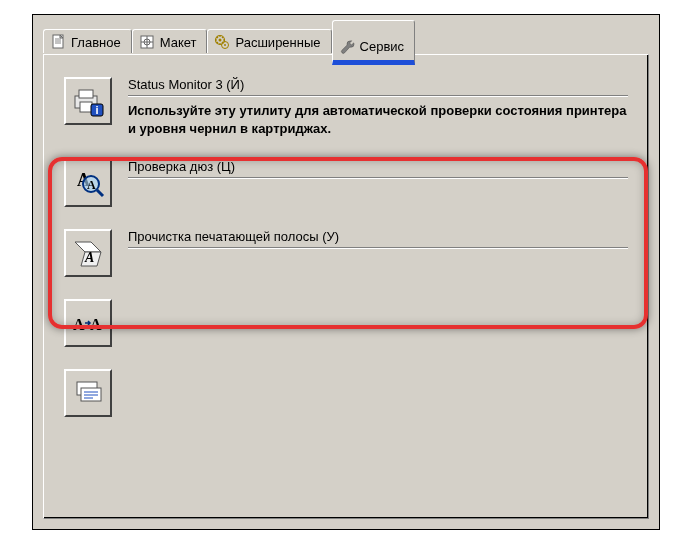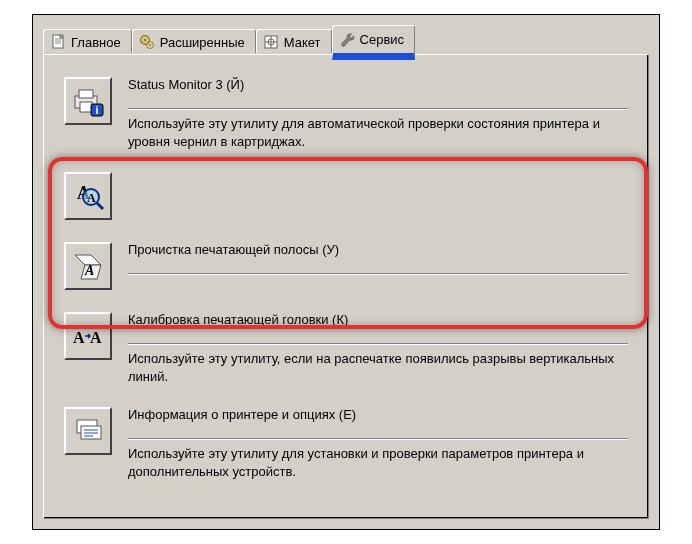--- a/index.html
+++ b/index.html
@@ -41,24 +41,24 @@
     border-bottom: none;
     border-radius: 3px 3px 0 0;
     padding: 4px 10px 3px 6px;
     margin-right: 0px;
     position: relative;
     z-index: 1;
     cursor: pointer;
   }
   .tab.active {
     z-index: 3;
-    padding-top: 6px;
+    padding-top: 18px;
     padding-bottom: 5px;
     margin-bottom: -2px;
-    border-bottom: 7px solid #1d4ed8;
+    border-bottom: 5px solid #1d4ed8;
   }
   .tab svg { width: 16px; height: 16px; flex-shrink: 0; }
   .tab span { white-space: nowrap; }
   .page {
     position: absolute;
     top: 39px;
     left: 10px;
     right: 10px;
     bottom: 10px;
     border-top: 1px solid #fff;
@@ -93,28 +93,29 @@
     display: flex;
     align-items: center;
     justify-content: center;
     flex-shrink: 0;
     cursor: pointer;
   }
   .util-btn svg { width: 34px; height: 34px; }
   .util-text { flex: 1; min-width: 0; }
   .util-title {
     font-size: 13px;
-    padding-bottom: 16px;
+    padding-bottom: 3px;
     border-bottom: 1px solid #808080;
     box-shadow: 0 1px 0 #fff;
     margin-bottom: 6px;
   }
   .util-desc {
     font-size: 13px;
     line-height: 1.35;
+    font-weight: bold;
   }
   .highlight-box {
     position: absolute;
     left: 48px;
     top: 157px;
     width: 600px;
     height: 172px;
     border: 4px solid #e63030;
     border-radius: 14px;
     box-shadow: 0 0 9px rgba(0,0,0,0.45), inset 0 0 9px rgba(0,0,0,0.25);
@@ -133,37 +134,37 @@
           <rect x="3" y="1" width="10" height="13" fill="#fff" stroke="#666"></rect>
           <path d="M10 1l3 3h-3z" fill="#ccc" stroke="#666"></path>
           <line x1="5" y1="5" x2="11" y2="5" stroke="#888"></line>
           <line x1="5" y1="7" x2="11" y2="7" stroke="#888"></line>
           <line x1="5" y1="9" x2="11" y2="9" stroke="#888"></line>
         </svg>
       <span>Главное</span>
     </div>
     <div class="tab">
       <svg viewBox="0 0 16 16">
+          <rect x="2" y="2" width="12" height="12" fill="#fff" stroke="#666"></rect>
+          <circle cx="8" cy="8" r="3" fill="none" stroke="#666"></circle>
+          <line x1="8" y1="2" x2="8" y2="14" stroke="#666"></line>
+          <line x1="2" y1="8" x2="14" y2="8" stroke="#666"></line>
+        </svg>
+      <span>Макет</span>
+    </div>
+    <div class="tab">
+      <svg viewBox="0 0 16 16">
           <circle cx="6" cy="6" r="4.5" fill="none" stroke="#a08000" stroke-width="1.2"></circle>
           <circle cx="6" cy="6" r="1.5" fill="#a08000"></circle>
           <path d="M6 1v2M6 9v2M1 6h2M9 6h2M3 3l1 1M9 9l-1-1M3 9l1-1M9 3l-1 1" stroke="#a08000" stroke-width="1.2"></path>
           <circle cx="11" cy="11" r="3.5" fill="none" stroke="#a08000"></circle>
           <circle cx="11" cy="11" r="1" fill="#a08000"></circle>
         </svg>
       <span>Расширенные</span>
     </div>
-    <div class="tab">
-      <svg viewBox="0 0 16 16">
-          <rect x="2" y="2" width="12" height="12" fill="#fff" stroke="#666"></rect>
-          <circle cx="8" cy="8" r="3" fill="none" stroke="#666"></circle>
-          <line x1="8" y1="2" x2="8" y2="14" stroke="#666"></line>
-          <line x1="2" y1="8" x2="14" y2="8" stroke="#666"></line>
-        </svg>
-      <span>Макет</span>
-    </div>
     <div class="tab active">
       <svg viewBox="0 0 16 16">
           <path d="M11 2a3 3 0 00-3 3c0 .4.1.7.2 1L3 11.2a1.8 1.8 0 102.6 2.6L10.8 8c.4.1.8.2 1.2.2a3 3 0 003-3c0-.5-.1-.9-.3-1.3L12.5 6l-2-2 2.2-2.2C12.3 1.6 11.7 2 11 2z" fill="#808080" stroke="#404040" stroke-width=".5"></path>
         </svg>
       <span>Сервис</span>
     </div>
   </div>
 
   <div class="page">
     <div class="util-list">
@@ -187,20 +188,21 @@
       <div class="util-row">
         <div class="util-btn">
           <svg viewBox="0 0 34 34">
               <text x="6" y="20" font-size="18" font-weight="bold" font-family="serif" fill="#000">A</text>
               <circle cx="20" cy="18" r="8" fill="#a8d8ff" fill-opacity="0.6" stroke="#003080" stroke-width="2"></circle>
               <line x1="26" y1="24" x2="32" y2="30" stroke="#003080" stroke-width="3"></line>
               <text x="16" y="23" font-size="12" font-weight="bold" font-family="serif" fill="#000">A</text>
             </svg>
         </div>
         <div class="util-text">
+          <div class="util-title">Проверка дюз (Ц)</div>
         </div>
       </div>
 
       <div class="util-row">
         <div class="util-btn">
           <svg viewBox="0 0 34 34">
               <polygon points="4,6 20,6 30,16 14,16" fill="#fff" stroke="#555"></polygon>
               <polygon points="14,16 30,16 26,30 10,30" fill="#f0f0f0" stroke="#555"></polygon>
               <text x="14" y="26" font-size="14" font-weight="bold" font-style="italic" font-family="serif" fill="#000">A</text>
             </svg>
@@ -210,40 +212,32 @@
         </div>
       </div>
 
       <div class="util-row">
         <div class="util-btn">
           <svg viewBox="0 0 34 34">
               <text x="2" y="24" font-size="16" font-weight="bold" font-family="serif" fill="#000">A</text>
               <path d="M14 17 L18 17 M17 15 L19 17 L17 19" stroke="#003080" stroke-width="1.5" fill="none"></path>
               <text x="19" y="24" font-size="16" font-weight="bold" font-family="serif" fill="#000">A</text>
             </svg>
-        </div>
-        <div class="util-text">
-          <div class="util-title">Калибровка печатающей головки (К)</div>
-          <div class="util-desc">Используйте эту утилиту, если на распечатке появились разрывы вертикальных линий.</div>
         </div>
       </div>
 
       <div class="util-row">
         <div class="util-btn">
           <svg viewBox="0 0 34 34">
               <rect x="6" y="6" width="20" height="13" fill="#fff" stroke="#555"></rect>
               <rect x="10" y="12" width="20" height="13" fill="#fff" stroke="#555"></rect>
               <line x1="13" y1="16" x2="27" y2="16" stroke="#2050c0"></line>
               <line x1="13" y1="19" x2="27" y2="19" stroke="#2050c0"></line>
               <line x1="13" y1="22" x2="22" y2="22" stroke="#2050c0"></line>
             </svg>
         </div>
-        <div class="util-text">
-          <div class="util-title">Информация о принтере и опциях (Е)</div>
-          <div class="util-desc">Используйте эту утилиту для установки и проверки параметров принтера и дополнительных устройств.</div>
-        </div>
       </div>
 
     </div>
   </div>
 </div>
 
 <div class="highlight-box"></div>
 
 </body></html>

